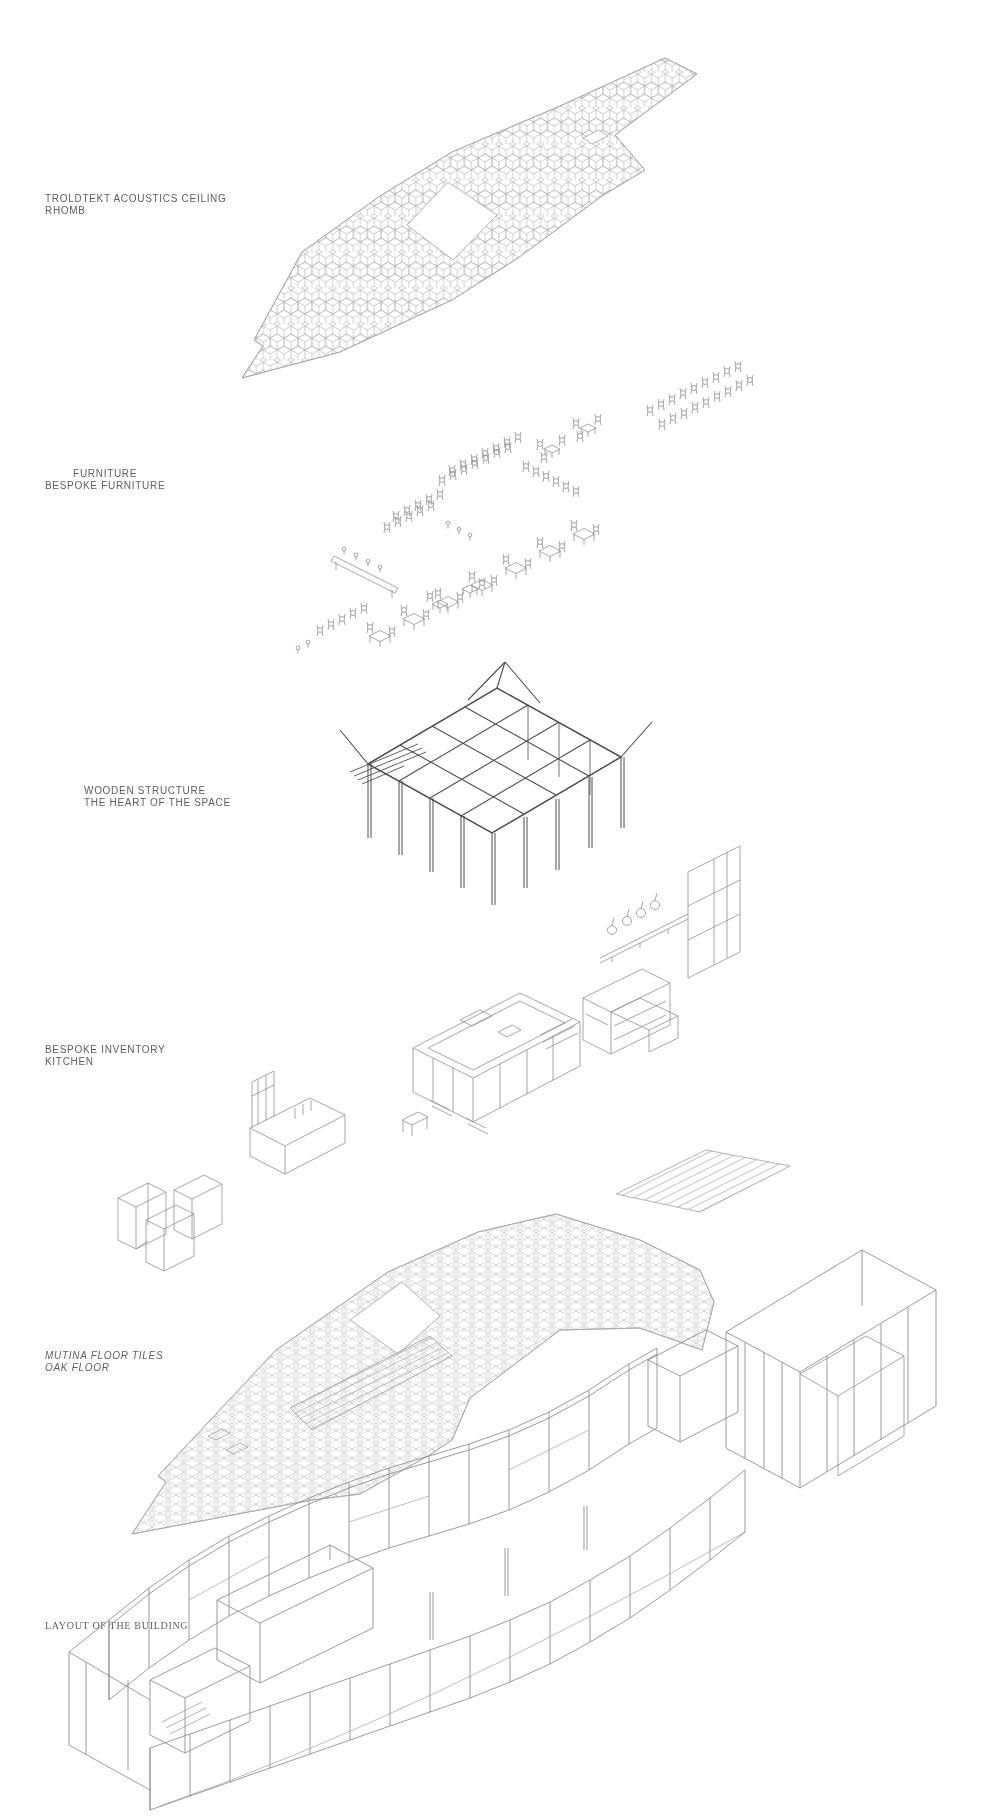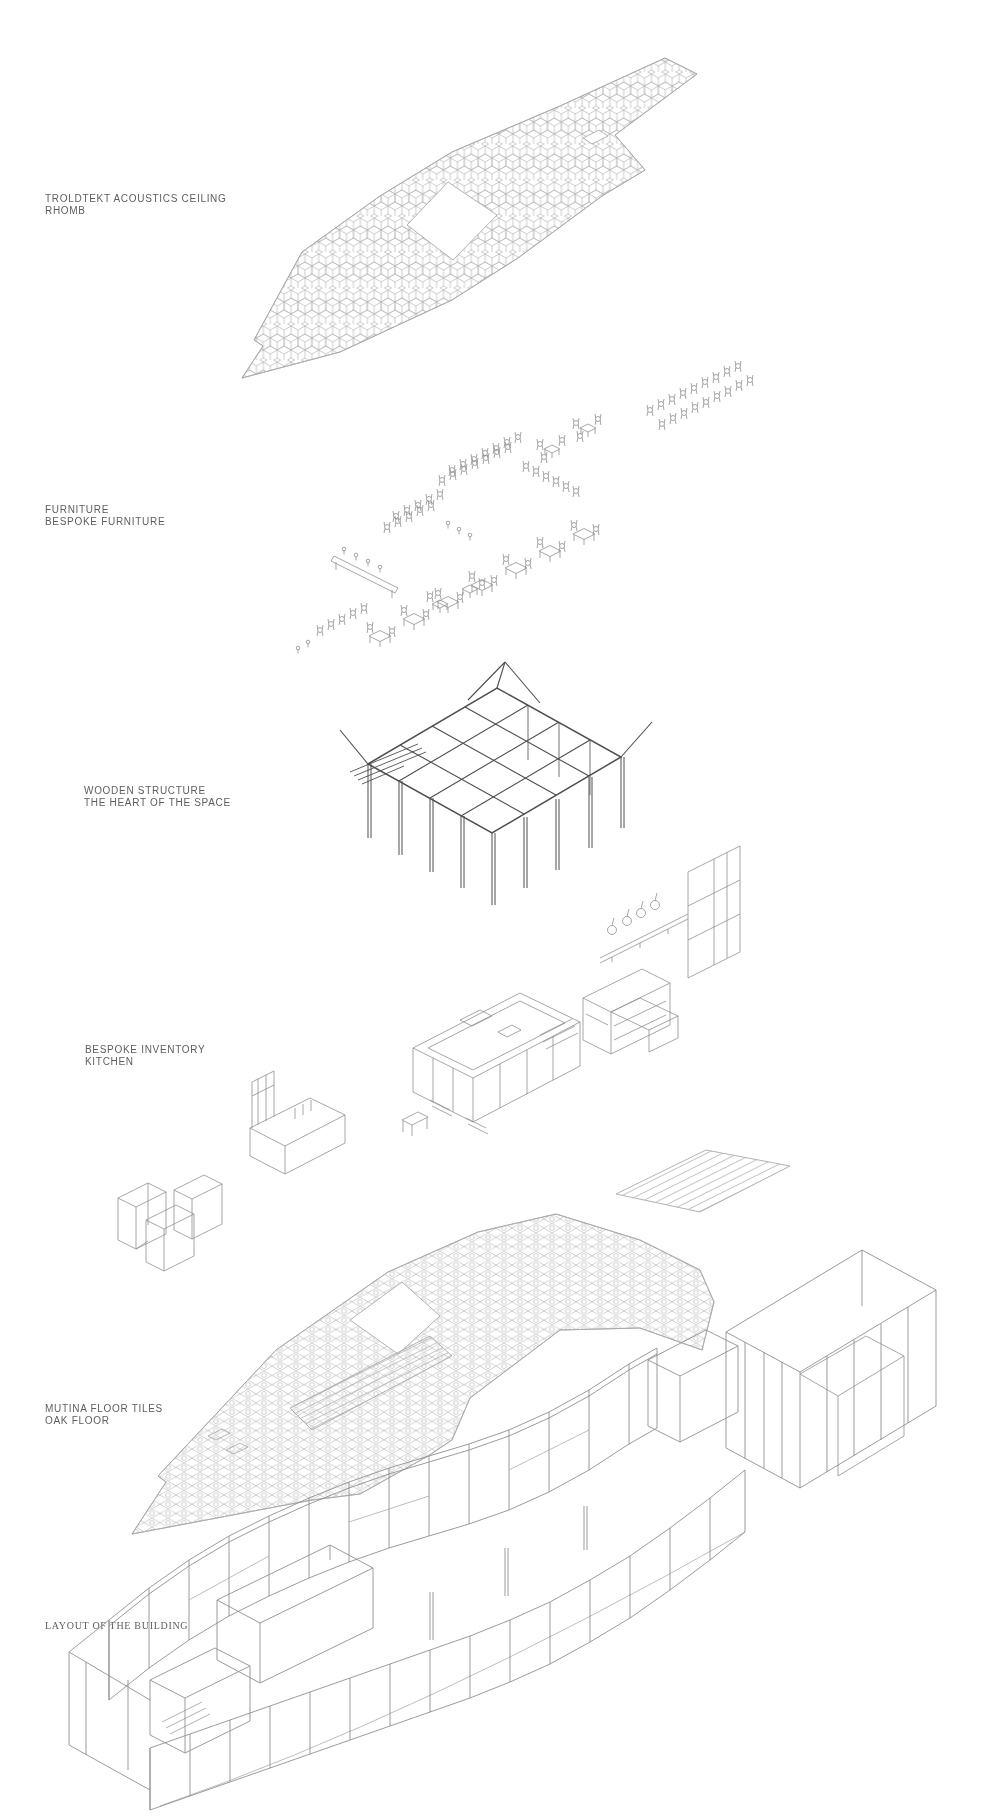--- a/index.html
+++ b/index.html
@@ -1,22 +1,22 @@
 <!DOCTYPE html>
 <html><head>
 <meta charset="utf-8">
 <style>
   html,body{margin:0;padding:0;background:#ffffff;}
   .canvas{position:relative;width:1000px;height:1820px;background:#ffffff;overflow:hidden;
           font-family:"Liberation Sans",sans-serif;}
   .layer-label{position:absolute;left:45px;color:#5e5e5e;font-size:10px;line-height:11.5px;
                letter-spacing:.7px;text-transform:uppercase;white-space:nowrap;}
   .layer-label span{display:block;}
-  #lbl-0{top:193px;} #lbl-1{top:504px;} #lbl-2{top:785px;margin-left:39px;}
-  #lbl-3{top:1044px;margin-left:40px;} #lbl-4{top:1403px;} #lbl-5{top:1620px;font-family:Liberation Serif, serif;}
+  #lbl-0{top:193px;} #lbl-1{top:468px;text-align:center;} #lbl-2{top:785px;margin-left:39px;}
+  #lbl-3{top:1044px;} #lbl-4{top:1350px;font-style:italic;} #lbl-5{top:1620px;font-family:Liberation Serif, serif;}
   svg.diagram{position:absolute;left:0;top:0;}
 </style>
 </head>
 <body>
 
 <div class="canvas">
 
   <div class="layer-label" id="lbl-0">
     <span>TROLDTEKT ACOUSTICS CEILING</span>
     <span>RHOMB</span>

